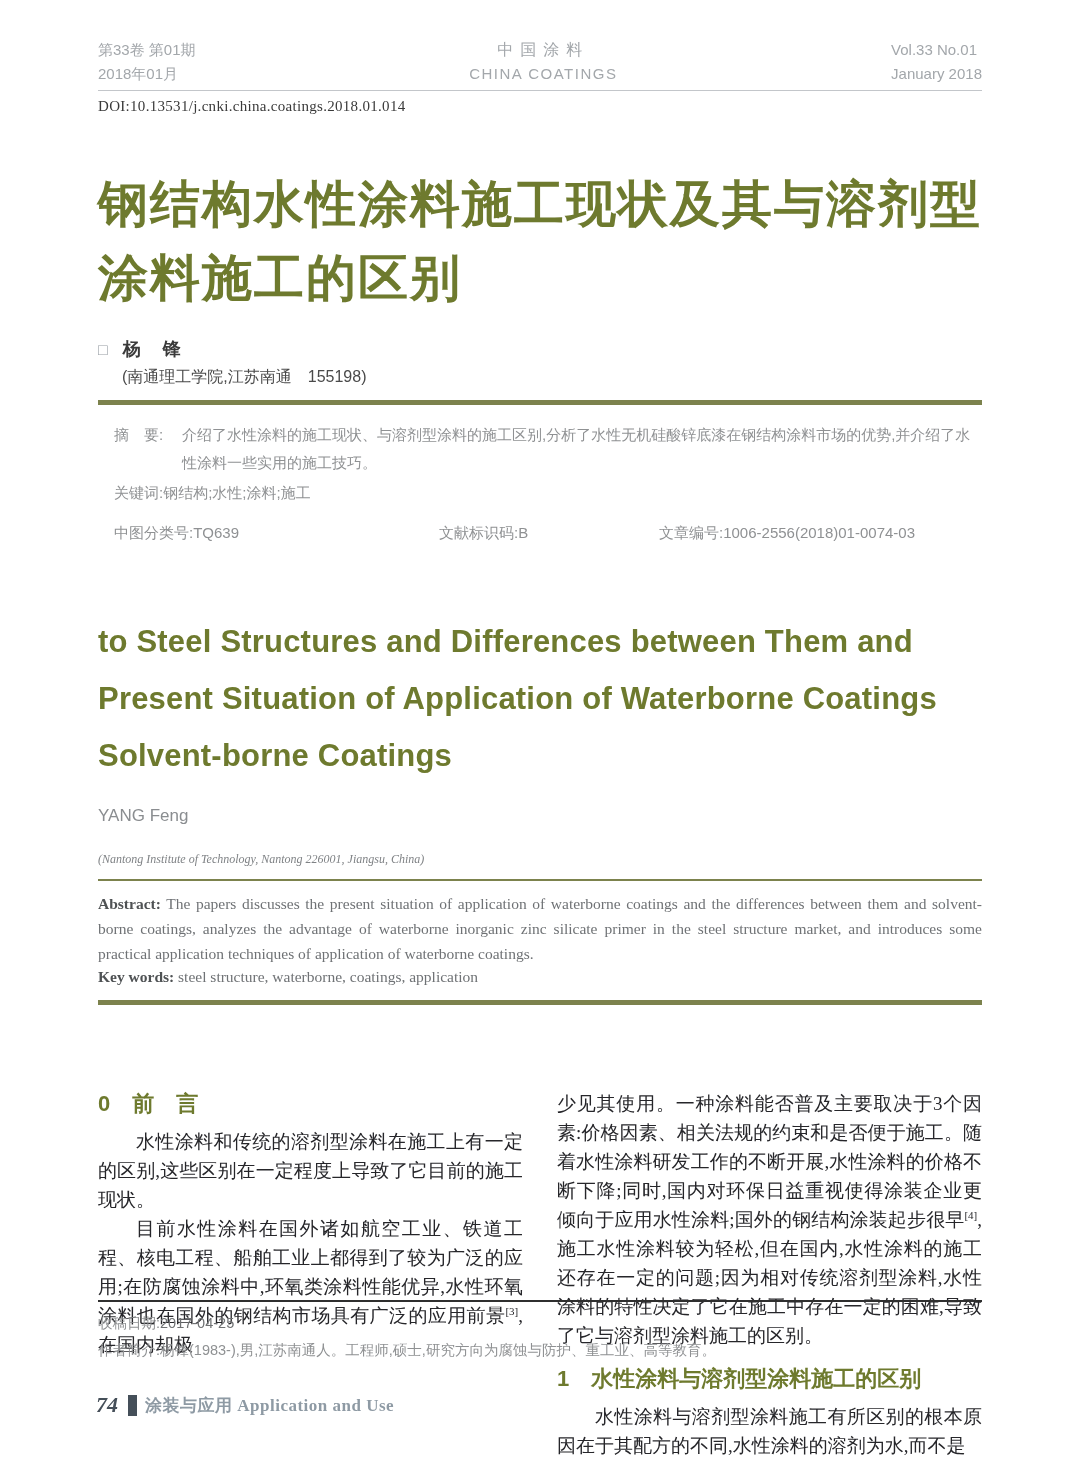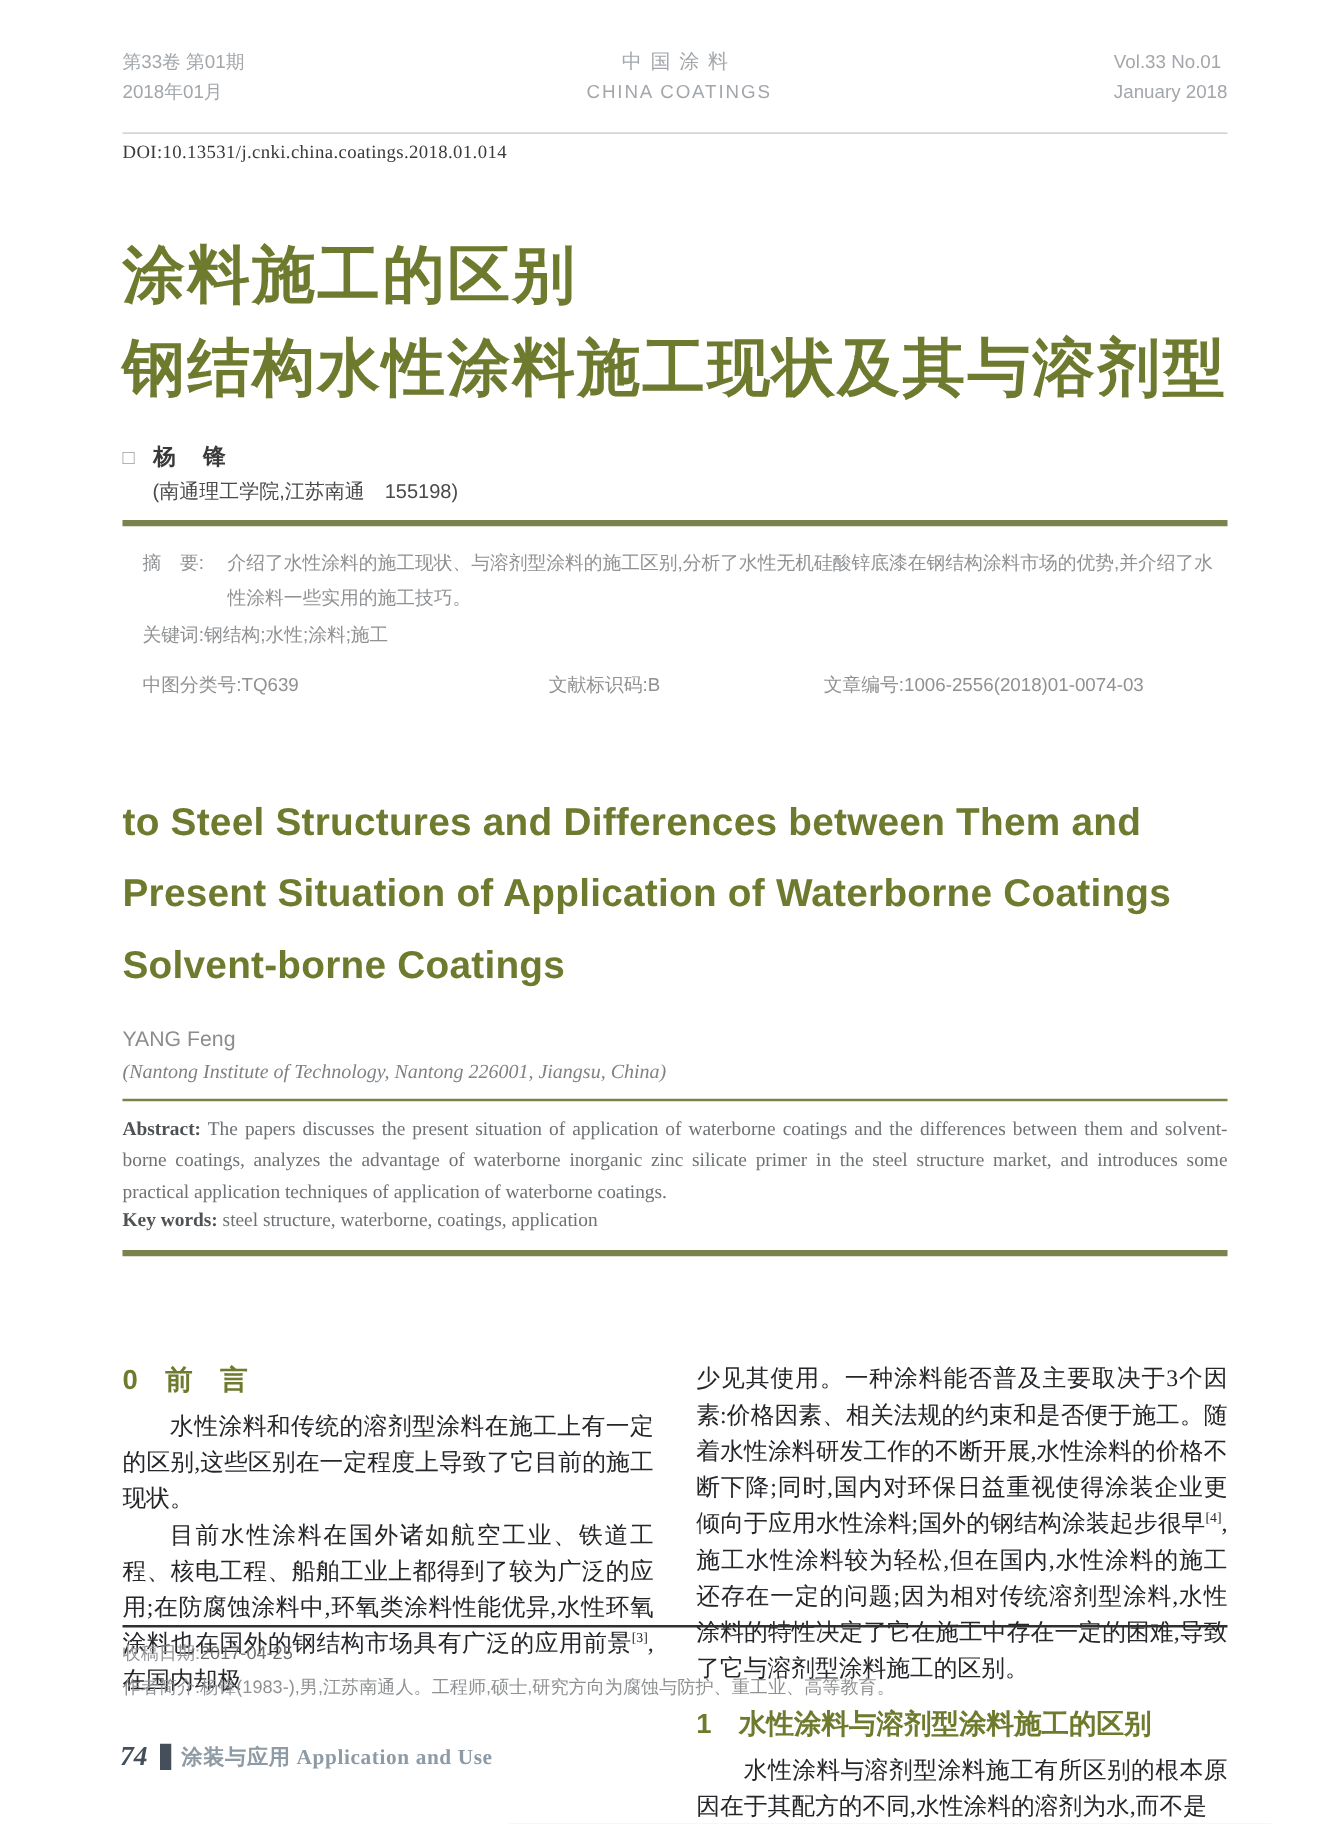--- a/index.html
+++ b/index.html
@@ -7,21 +7,21 @@
   .page {
     position:relative; width:1075px; height:1459px; margin:0 auto;
     background:#ffffff; overflow:hidden;
     font-family:"Liberation Serif","DejaVu Serif",serif;
   }
   .content { position:absolute; left:98px; top:0; width:884px; }
 
   
   .jheader {
     display:flex; justify-content:space-between; align-items:flex-end;
-    padding-top:38px; padding-bottom:20px;
+    padding-top:38px; padding-bottom:4px;
     border-bottom:1px solid #c3c6ca;
     font-family:"Liberation Sans","DejaVu Sans",sans-serif;
     color:#a3a7ab; font-size:15px; line-height:24px;
   }
   .jheader .col-c { text-align:center; }
   .jheader .col-r { text-align:left; }
   .jname-cn { font-size:16px; letter-spacing:7px; }
   .jname-en { letter-spacing:1.5px; }
   .doi { margin-top:7px; font-size:15px; color:#3a3a3a; letter-spacing:.3px; }
 
@@ -58,22 +58,22 @@
 
   
   .title-en {
     margin-top:66px;
     font-family:"Liberation Sans","DejaVu Sans",sans-serif;
     font-weight:900; font-size:31px; line-height:57px;
     color:#6e7a2e; letter-spacing:.2px;
   }
   .name-en { margin-top:22px; font-size:17px; color:#8a8d90;
     font-family:"Liberation Sans","DejaVu Sans",sans-serif; }
-  .affil-en { margin-top:7px; margin-bottom:12px; font-style:italic;
-    font-size:16px; color:#7f8285; }
+  .affil-en { margin-top:26px; margin-bottom:12px; font-style:italic;
+    font-size:12px; color:#7f8285; }
 
   
   .abs-en { margin-top:10px; font-size:15.5px; line-height:25px;
     color:#6f7275; text-align:justify; }
   .abs-en b, .kw-en b { color:#4f5254; }
   .kw-en { margin-top:2px; margin-bottom:14px; font-size:15.5px; color:#6f7275; }
 
   
   .body-cols { display:flex; gap:34px; margin-top:84px; }
   .col { width:425px; font-size:19px; line-height:29px; color:#26262a;
@@ -122,22 +122,22 @@
         <div class="jname-en">CHINA COATINGS</div>
       </div>
       <div class="col-r">
         <div>Vol.33  No.01</div>
         <div>January  2018</div>
       </div>
     </div>
     <div class="doi">DOI:10.13531/j.cnki.china.coatings.2018.01.014</div>
 
     <h1 class="title-cn">
+      <div>钢结构水性涂料施工现状及其与溶剂型</div>
       <div>涂料施工的区别</div>
-      <div>钢结构水性涂料施工现状及其与溶剂型</div>
     </h1>
 
     <div class="author-row">
       <span class="sq">□</span>
       <span class="nm">杨　锋</span>
     </div>
     <div class="affil-cn">(南通理工学院,江苏南通　155198)</div>
 
     <div class="rule-thick"></div>
 

